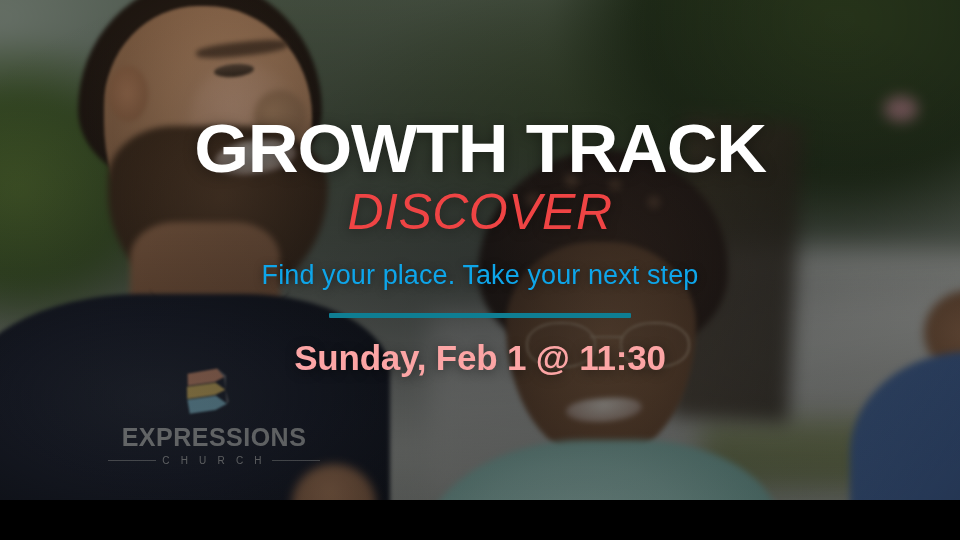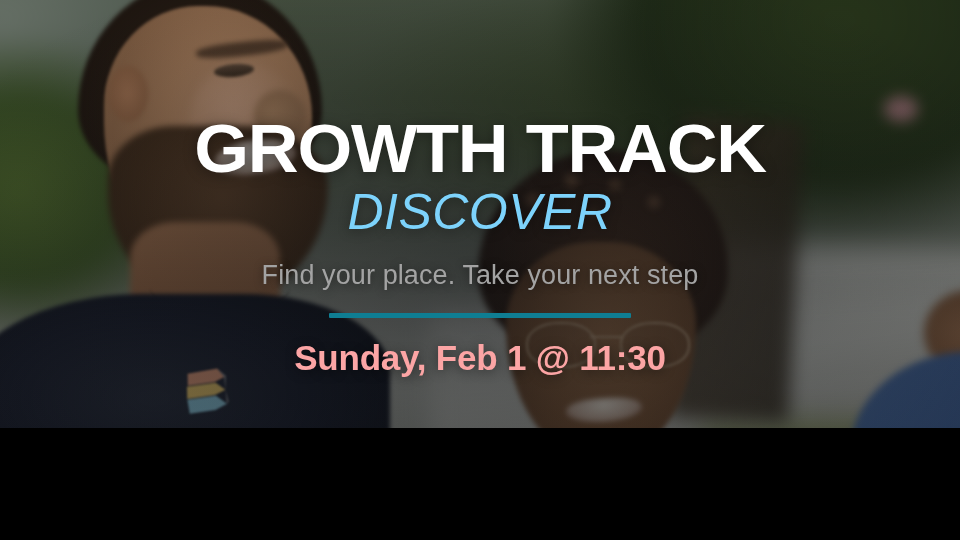--- a/index.html
+++ b/index.html
@@ -8,21 +8,21 @@
     padding: 0;
     background: #000;
   }
   body {
     font-family: "Liberation Sans", sans-serif;
   }
 
   .slide {
     position: relative;
     width: 960px;
-    height: 428px;
+    height: 500px;
     overflow: hidden;
     background: #2b3026;
   }
 
   
   .photo {
     position: absolute;
     inset: 0;
     overflow: hidden;
   }
@@ -318,32 +318,32 @@
   }
 
   .subhead {
     margin-top: 6px;
     font-family: "Liberation Sans", sans-serif;
     font-weight: 400;
     font-style: italic;
     font-size: 50px;
     line-height: 1.02;
     letter-spacing: .5px;
-    color: #7dd3fc;
+    color: #ef4444;
     text-shadow: 0 2px 12px rgba(0,0,0,.40);
     white-space: nowrap;
   }
 
   .tagline {
     margin-top: 22px;
     font-family: "Liberation Sans", sans-serif;
     font-weight: 400;
     font-size: 27px;
     letter-spacing: .1px;
-    color: #a3a3a3;
+    color: #0ea5e9;
     text-shadow: 0 1px 10px rgba(0,0,0,.45);
     white-space: nowrap;
   }
 
   .divider {
     margin-top: 22px;
     width: 302px;
     height: 5px;
     background: #0f7e93;
     border-radius: 1px;

